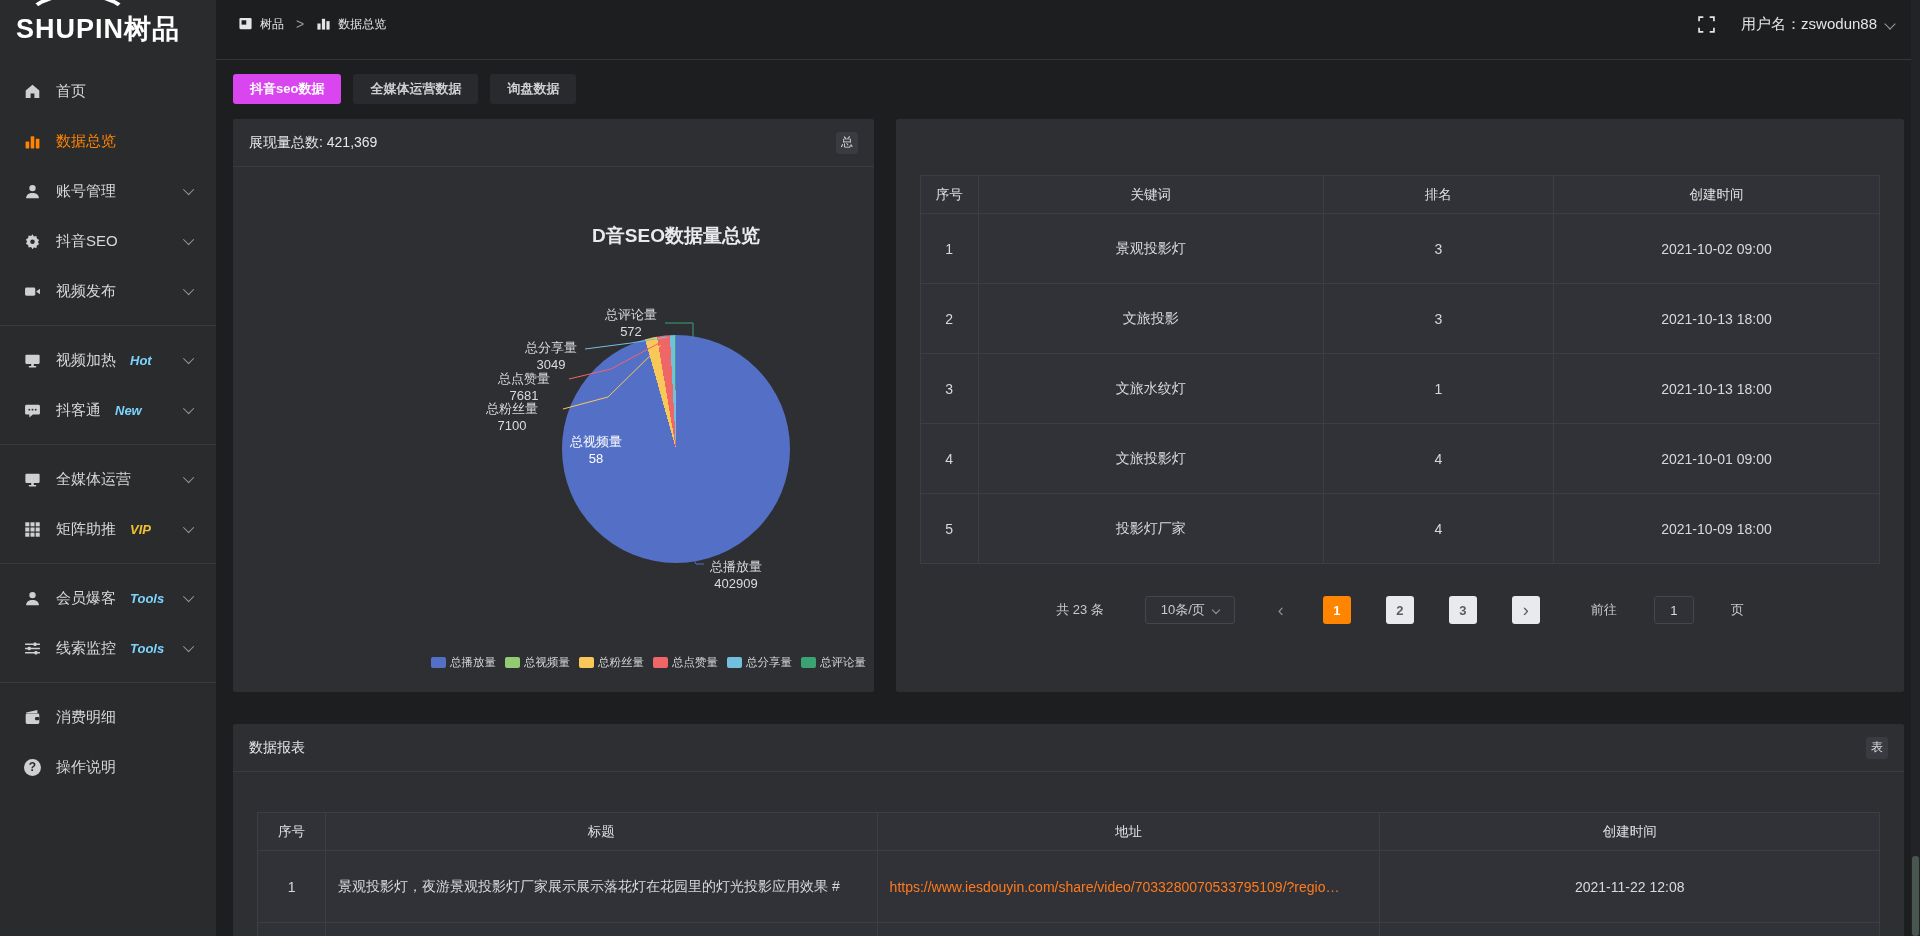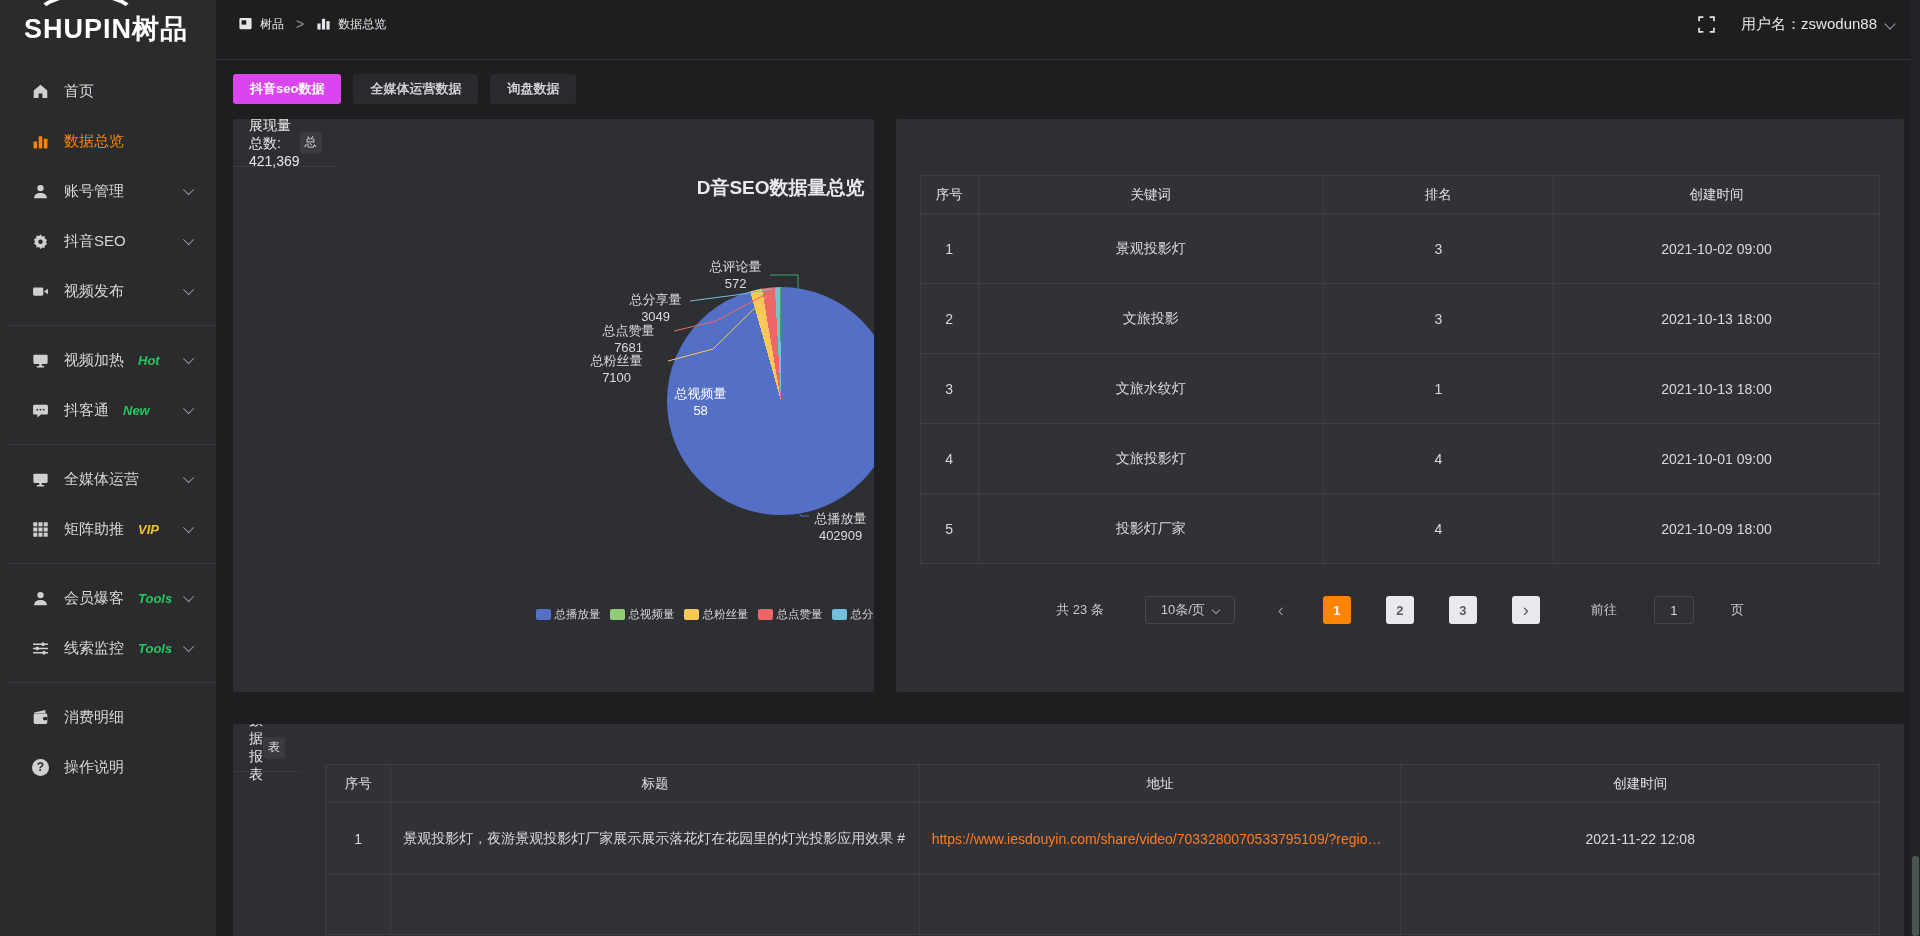--- a/index.html
+++ b/index.html
@@ -1,34 +1,34 @@
 <!DOCTYPE html>
 <html><head>
 <meta charset="utf-8">
 <style>
   * { margin:0; padding:0; box-sizing:border-box; }
   html,body { width:1920px; height:936px; overflow:hidden; background:#1d1e20;
     font-family:"Liberation Sans","DejaVu Sans",sans-serif; color:#d6d7d9; }
 
   
-  .sidebar { position:fixed; left:0; top:0; width:216px; height:936px; background:#2a2b2d; z-index:5;padding-left:8px; }
+  .sidebar { position:fixed; left:0; top:0; width:216px; height:936px; background:#2a2b2d; z-index:5; }
   .logo { position:relative; height:58px; display:flex; align-items:center; padding-left:16px; }
   .logo-arc { position:absolute; left:24px; top:-8px; width:108px; height:30px;
     border:4px solid #fff; border-bottom:none; border-left-color:transparent; border-right-color:transparent;
     border-radius:50% 50% 0 0 / 100% 100% 0 0; }
   .logo-text { font-size:27px; font-weight:bold; color:#fff; letter-spacing:1px; white-space:nowrap; }
   .menu { padding-top:8px; }
   .menu-item { height:50px; display:flex; align-items:center; padding:0 22px 0 24px; cursor:pointer; font-size:15px; color:#d6d7d9; }
   .menu-item .mi-icon { width:17px; height:17px; margin-right:15px; flex:0 0 17px; display:flex; align-items:center; justify-content:center; }
   .menu-item svg { display:block; }
   .menu-item .fill { fill:#cfd0d2; }
   .menu-item.active { color:#ff8400; }
   .menu-item.active .fill { fill:#ff8400; }
   .mi-badge { font-size:13px; font-weight:bold; font-style:italic; margin-left:14px; }
-  .badge-red { color:#22c55e; } .badge-gold { color:#f0c330; }
+  .badge-red { color:#7dd3fc; } .badge-gold { color:#f0c330; }
   .chev { margin-left:auto; width:8px; height:8px; border-left:1.6px solid #9a9b9e; border-bottom:1.6px solid #9a9b9e;
     transform:rotate(-45deg) translateY(-2px); }
   .divider { height:1px; background:#3a3b3e; margin:9px 0; }
   .q-icon { width:17px; height:17px; border-radius:50%; background:#cfd0d2; color:#2a2b2d;
     font-size:12px; font-weight:bold; display:flex; align-items:center; justify-content:center; }
   .q-icon::before { content:"?"; }
 
   
   .main { margin-left:216px; }
   .topbar { height:48px; display:flex; align-items:center; padding:0 26px 0 22px; }
@@ -42,21 +42,21 @@
   .user .chev { margin-left:9px; transform:rotate(-45deg); }
 
   
   .content { border-top:1px solid #35363a; margin-top:11px; padding:14px 16px 0 17px; }
   .tabs { display:flex; gap:12px; }
   .tab { height:30px; padding:0 17px; border:none; border-radius:3px; font-size:13px; cursor:pointer;
     background:#292a2e; color:#cfd0d2; font-family:inherit; font-weight:bold; }
   .tab.active { background:#d946ef; color:#fff; }
 
   .panels { display:flex; gap:22px; margin-top:15px; height:573px; }
-  .panel { background:#2e2f32; border-radius:2px; overflow:hidden; display:flex; }
+  .panel { background:#2e2f32; border-radius:2px; overflow:hidden; display:flex; flex-direction:column; }
   .panel-hd { height:48px; flex:0 0 48px; display:flex; align-items:center; padding:0 16px;
     border-bottom:1px solid #3a3b3f; font-size:14px; color:#e6e7e9; }
   .panel-badge { margin-left:auto; min-width:22px; height:22px; background:#3a3b40; border-radius:3px;
     color:#d9dadc; font-size:12px; display:flex; align-items:center; justify-content:center; padding:0 4px; cursor:pointer; }
 
   
   .panel-chart { width:641px; flex:0 0 641px; }
   .chart-area { position:relative; flex:1; }
   .chart-title { position:absolute; left:443px; top:56px; transform:translateX(-50%);
     font-size:19px; font-weight:bold; color:#e9eaec; white-space:nowrap; }

